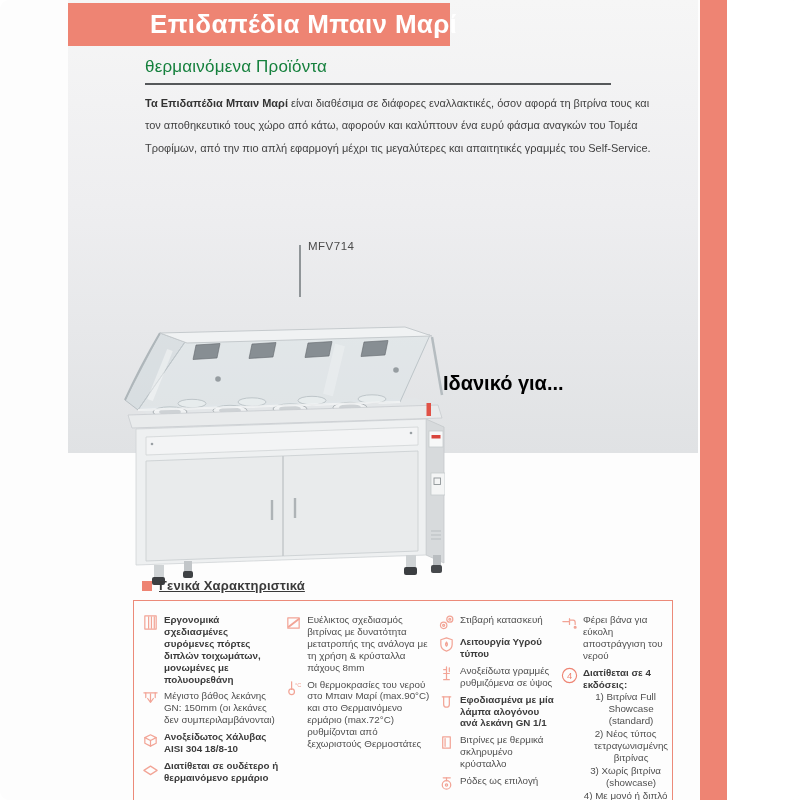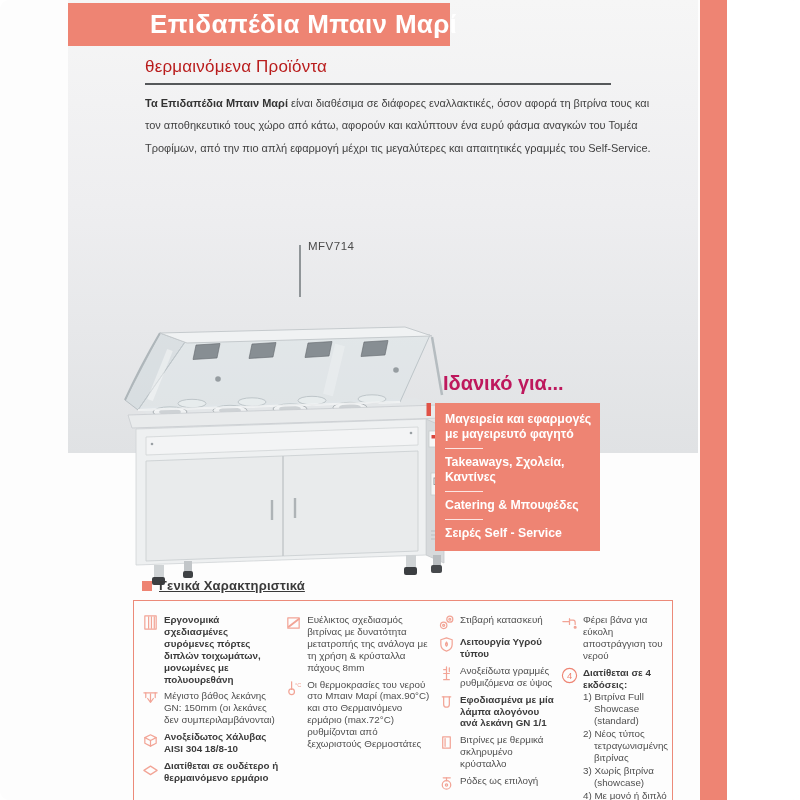--- a/index.html
+++ b/index.html
@@ -14,32 +14,32 @@
 
   .bg-panel{position:absolute;left:68px;top:0;width:630px;height:453px;
     background:linear-gradient(180deg,#f6f6f6 0%,#eeeef0 45%,#e0e2e4 100%);}
   .side-strip{position:absolute;left:700px;top:0;width:27px;height:800px;background:var(--accent);}
   .right-white{position:absolute;left:727px;top:0;width:73px;height:800px;background:#ffffff;}
 
   .header-bar{position:absolute;left:68px;top:3px;width:382px;height:43px;background:var(--accent);}
   .header-bar h1{margin:0;padding:0 0 0 82px;line-height:43px;font-size:26px;font-weight:700;
     color:#ffffff;letter-spacing:.3px;white-space:nowrap;}
 
-  .subtitle{position:absolute;left:145px;top:57px;font-size:17px;color:#b91c1c;letter-spacing:.2px;}
+  .subtitle{position:absolute;left:145px;top:57px;font-size:17px;color:#15803d;letter-spacing:.2px;}
   .subtitle-rule{position:absolute;left:145px;top:83px;width:466px;height:2px;background:var(--rule);}
 
   .intro{position:absolute;left:145px;top:92px;width:514px;margin:0;font-size:11px;line-height:22.4px;color:#424242;}
   .intro b{color:#333333;}
 
   .model-line{position:absolute;left:299px;top:245px;width:2px;height:52px;background:#909598;}
   .model-label{position:absolute;left:308px;top:240px;font-size:11.5px;letter-spacing:.5px;color:#4b4b4b;}
 
   .product-svg{position:absolute;left:100px;top:315px;width:345px;height:272px;}
 
-  .ideal-heading{position:absolute;left:443px;top:372px;font-size:20px;font-weight:700;color:#be185d;}
+  .ideal-heading{position:absolute;left:443px;top:372px;font-size:20px;font-weight:700;color:#000000;}
   .ideal-box{position:absolute;left:435px;top:403px;width:165px;box-sizing:border-box;
     background:var(--accent);padding:9px 8px 10px 10px;}
   .ideal-item{font-size:12.3px;line-height:15px;font-weight:700;color:#ffffff;}
   .ideal-divider{width:38px;height:1px;background:rgba(255,255,255,.8);margin:6px 0;}
 
   .features-heading-row{position:absolute;left:142px;top:578px;display:flex;align-items:center;}
   .features-bullet{width:10px;height:10px;background:var(--accent);margin-right:7px;}
   .features-heading{font-size:13px;font-weight:700;color:#3a3a3a;letter-spacing:.2px;text-decoration:underline;}
 
   .features-box{position:absolute;left:133px;top:600px;width:540px;height:226px;box-sizing:border-box;
@@ -49,21 +49,21 @@
   .fcol:nth-child(1){width:142px;}
   .fcol:nth-child(2){width:152px;}
   .fcol:nth-child(3){width:121px;}
   .fcol:nth-child(4){width:107px;}
   .fitem{display:flex;margin-bottom:5px;}
   .ficon{flex:0 0 22px;padding-top:0;}
   .ficon svg{display:block;}
   .ftext{font-size:9.8px;line-height:11.9px;color:#4f4f4f;}
   .ftext.bold{font-weight:700;color:#3c3c3c;}
   .ftext.bold .fsub{font-weight:400;color:#4f4f4f;}
-  .fsub{padding-left:11px;text-indent:-11px;margin-top:1px;}
+  .fsub{padding-left:11px;text-indent:-11px;margin-top:1px;text-align:center;}
 </style>
 </head>
 <body>
 
 <div class="page">
   <div class="bg-panel"></div>
   <div class="side-strip"></div>
   <div class="right-white"></div>
 
   <div class="header-bar">
@@ -150,29 +150,20 @@
       <rect x="333" y="240" width="8" height="12" fill="#b9bdc0"></rect>
         <rect x="331" y="250" width="11" height="8" rx="2" fill="#46494c"></rect>
       <rect x="54" y="250" width="10" height="14" fill="#cfd3d5"></rect>
         <rect x="52" y="262" width="13" height="8" rx="2" fill="#3b3e41"></rect>
       <rect x="306" y="240" width="10" height="14" fill="#cfd3d5"></rect>
         <rect x="304" y="252" width="13" height="8" rx="2" fill="#3b3e41"></rect>
     </g>
   </svg>
 
   <div class="ideal-heading">Ιδανικό για...</div>
-  <div class="ideal-box">
-      <div class="ideal-item">Μαγειρεία και εφαρμογές με μαγειρευτό φαγητό</div>
-      <div class="ideal-divider"></div>
-      <div class="ideal-item">Takeaways, Σχολεία, Καντίνες</div>
-      <div class="ideal-divider"></div>
-      <div class="ideal-item">Catering &amp; Μπουφέδες</div>
-      <div class="ideal-divider"></div>
-      <div class="ideal-item">Σειρές Self - Service</div>
-    </div>
 
   <div class="features-heading-row">
     <span class="features-bullet"></span>
     <span class="features-heading">Γενικά Χαρακτηριστικά</span>
   </div>
 
   <div class="features-box">
     <div class="features-columns">
         <div class="fcol">
           <div class="fitem">

